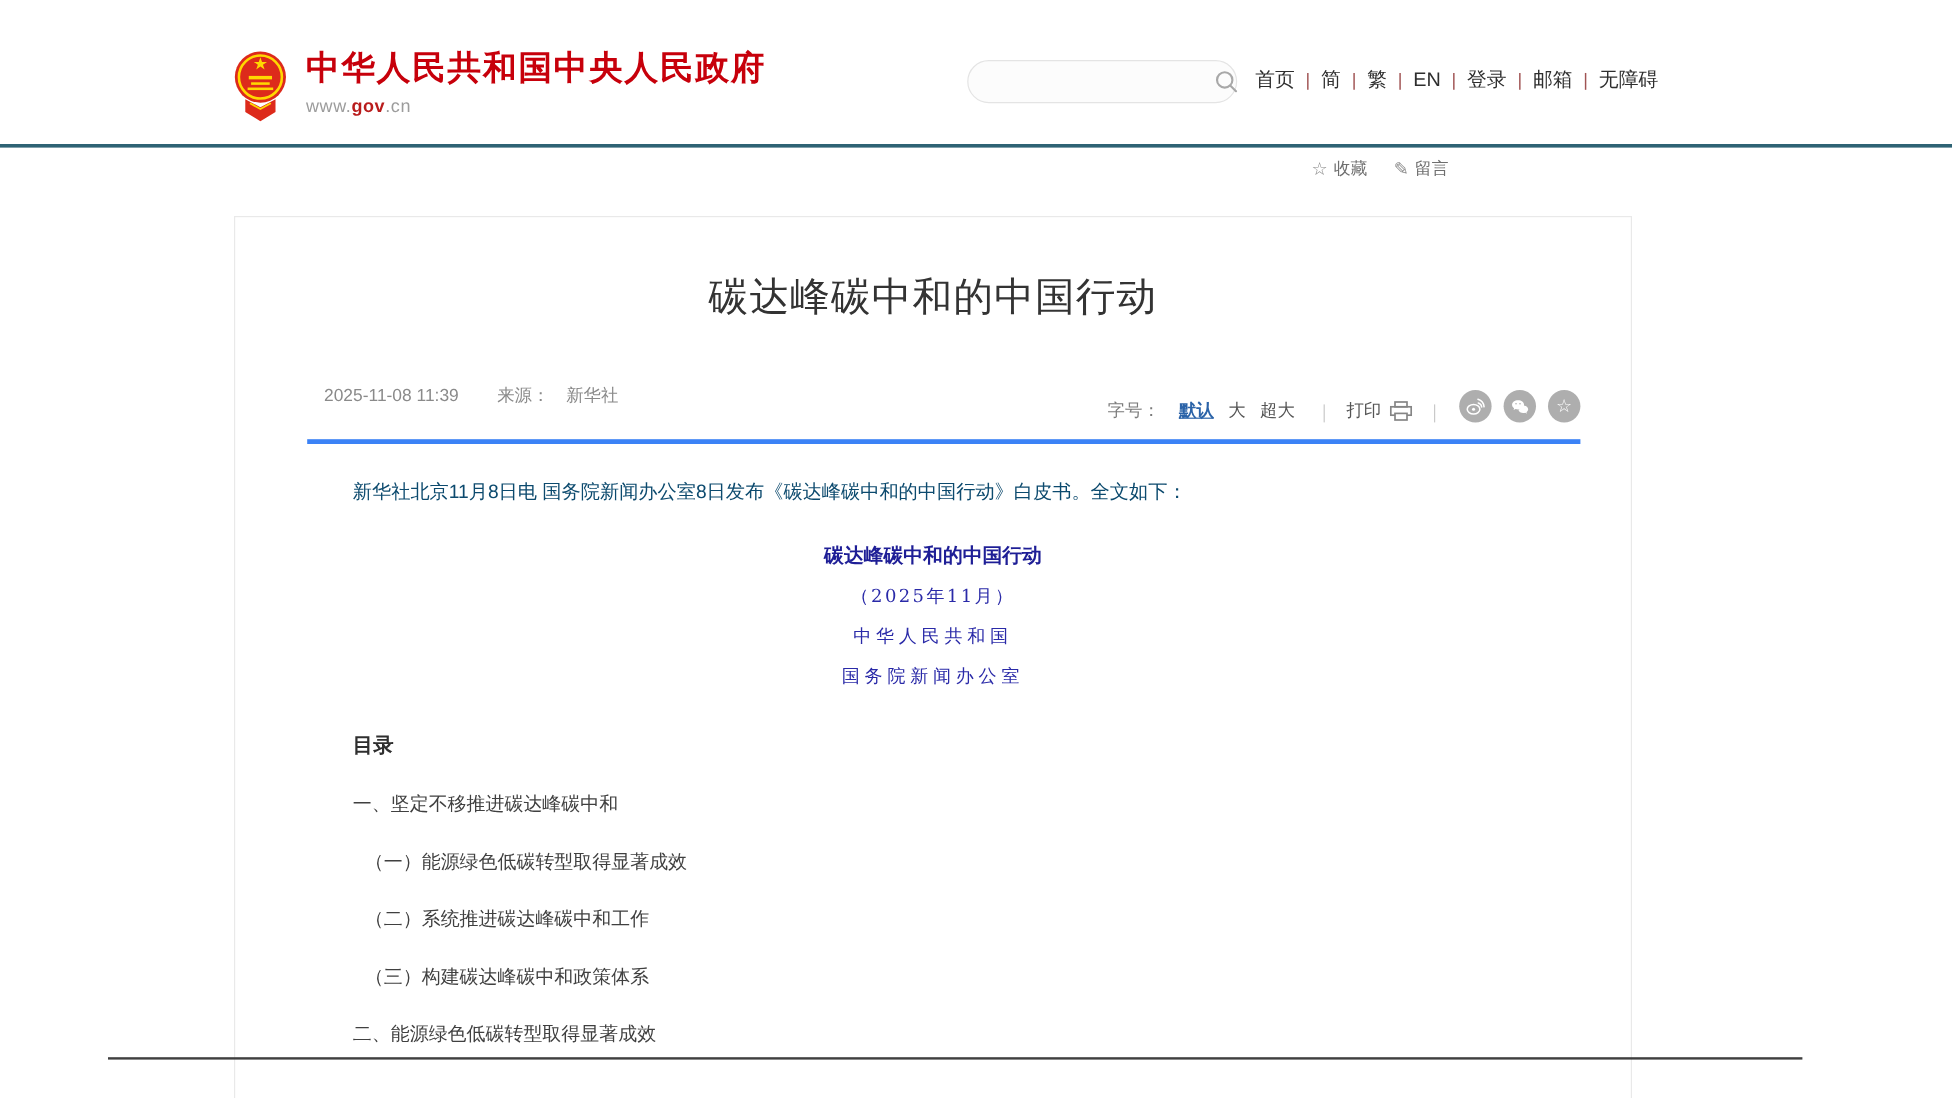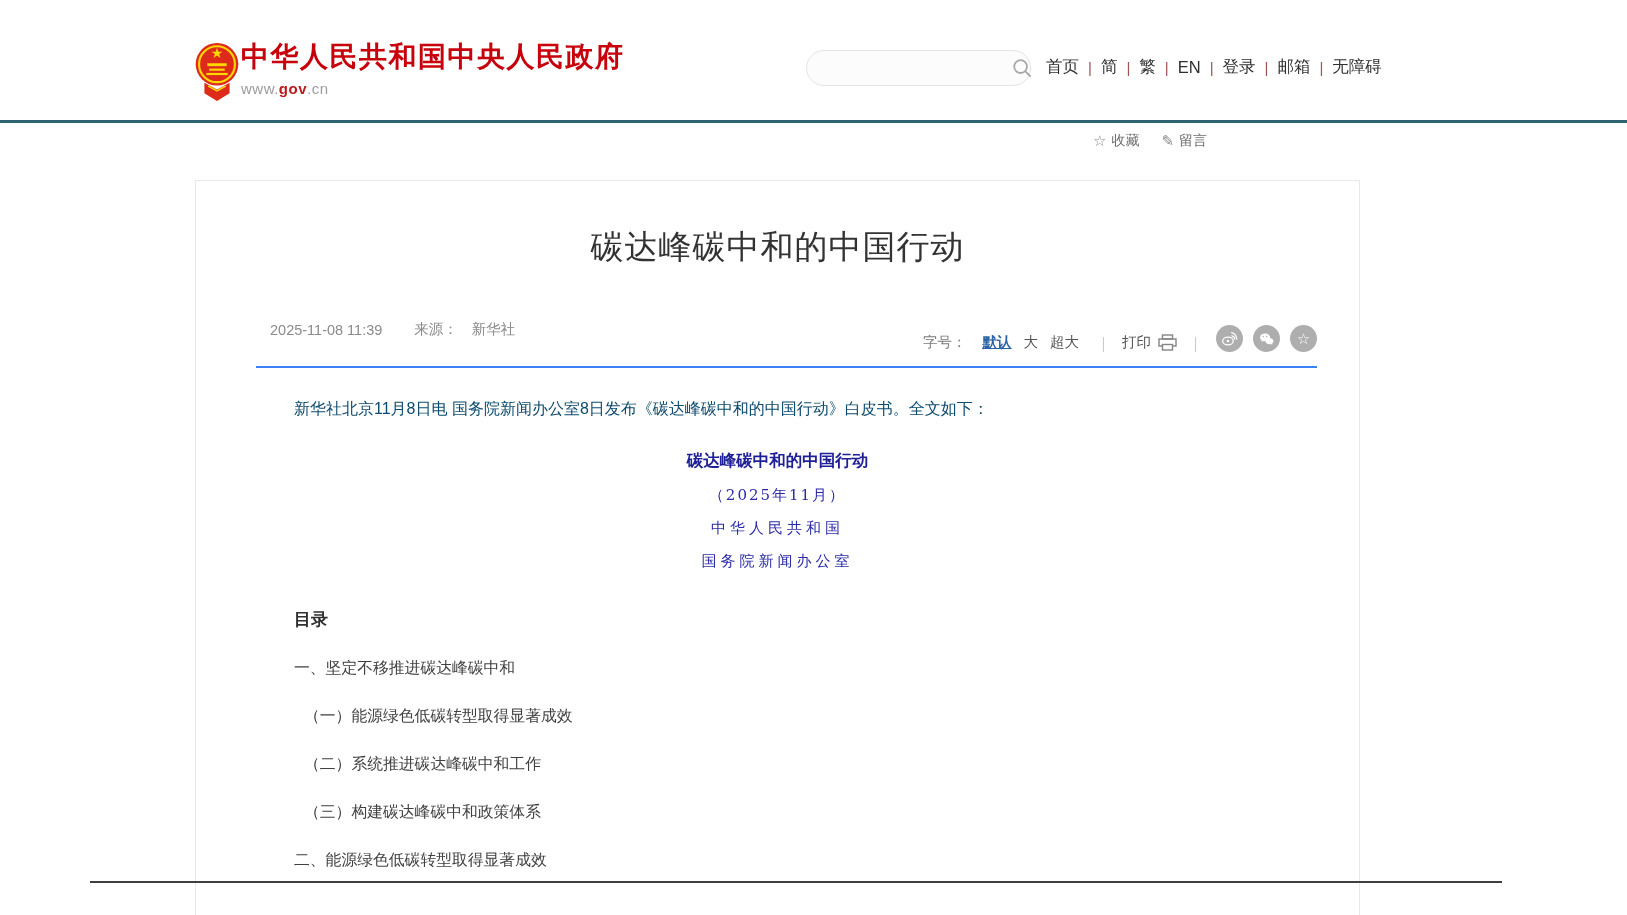--- a/index.html
+++ b/index.html
@@ -2,21 +2,21 @@
 <html><head>
 <meta charset="utf-8">
 <style>
   * { margin:0; padding:0; box-sizing:border-box; }
   html,body { background:#ffffff; }
   body { font-family:"Liberation Sans",sans-serif; }
   .page { position:relative; width:1627px; height:915px; background:#fff; overflow:hidden; }
 
   
   .site-header { position:absolute; left:0; top:0; width:1627px; height:120px; background:#fff; }
-  .logo-area { position:absolute; left:193px; top:40px; display:flex; align-items:flex-start; gap:0; cursor:pointer; }
+  .logo-area { position:absolute; left:193px; top:40px; display:flex; align-items:flex-start; gap:14px; cursor:pointer; }
   .emblem { width:48px; height:62px; flex:0 0 auto; }
   .site-title { font-size:28px; font-weight:bold; color:#c7000b; letter-spacing:1.5px; line-height:34px; }
   .site-url { margin-top:6px; font-size:15px; color:#9c9c9c; letter-spacing:0.5px; }
   .site-url .red { color:#b91c1c; font-weight:bold; }
 
   .search-box { position:absolute; left:806px; top:50px; width:225px; height:36px;
     border:1px solid #e4e4e4; background:#fcfcfc; border-radius:18px; display:flex; align-items:center; }
   .search-input { flex:1; height:32px; border:none; outline:none; background:transparent; padding:0 8px 0 16px; font-size:14px; color:#333; }
   .search-icon { width:20px; height:20px; margin-right:11px; cursor:pointer; flex:0 0 auto; }
 
@@ -31,21 +31,21 @@
   .page-tools { position:absolute; left:1093px; top:132px; display:flex; gap:22px; font-size:14px; color:#6e6e6e; }
   .page-tools a { display:flex; align-items:center; gap:5px; color:#6e6e6e; text-decoration:none; cursor:pointer; }
   .tool-icon { font-size:15px; color:#8a8a8a; }
 
   
   .article-box { position:absolute; left:195px; top:180px; width:1165px; height:780px;
     background:#fff; border:1px solid #e9e9e9; }
   .article-title { margin-top:44px; text-align:center; font-size:33px; font-weight:500; color:#333; letter-spacing:1px; }
 
   .meta-row { margin:37px 42px 0 60px; padding:0 0 14px 14px; display:flex; justify-content:space-between; align-items:center;
-    border-bottom:2px solid #3b82f6; font-size:14.5px; color:#8a8a8a; }
+    border-bottom:4px solid #3b82f6; font-size:14.5px; color:#8a8a8a; }
   .meta-left { display:flex; align-items:center; }
   .meta-left .date { margin-right:32px; }
   .meta-left .src-label { margin-right:14px; }
   .meta-right { display:flex; align-items:flex-end; color:#6b6b6b; }
   .fs-label { margin-right:10px; color:#7a7a7a; }
   .fs-opt { margin:0 6px; color:#555; text-decoration:none; cursor:pointer; }
   .fs-opt.active { color:#2b63a8; font-weight:bold; text-decoration:underline; }
   .vsep { width:1px; height:15px; background:#c9c9c9; margin:0 18px; }
   .print-link { display:flex; align-items:center; gap:7px; color:#555; text-decoration:none; cursor:pointer;margin-top:26px; }
   .printer-icon { width:19px; height:17px; }

